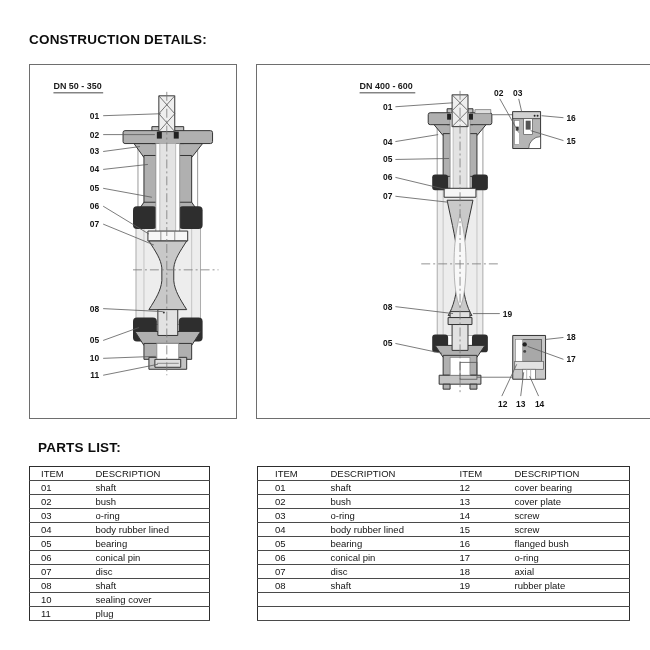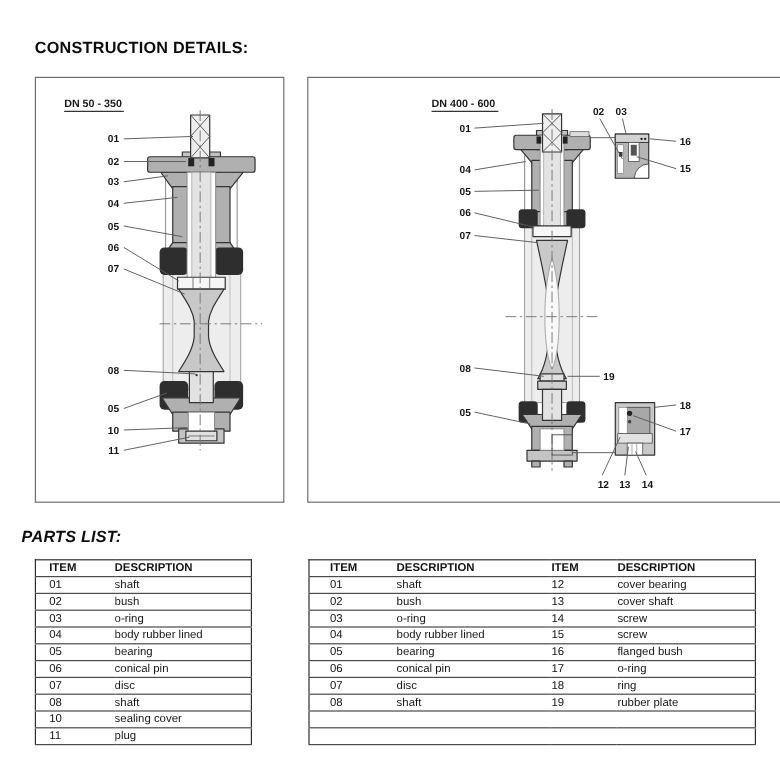--- a/index.html
+++ b/index.html
@@ -11,21 +11,21 @@
     color: #111;
   }
   .main-title {
     position: absolute;
     font-size: 13.5px;
     font-weight: bold;
     letter-spacing: 0.2px;
     color: #0d0d0d;
   }
   #construction-title { left: 29px; top: 32px; }
-  #parts-title { left: 18px; top: 440px; font-style: italic; }
+  #parts-title { left: 38px; top: 440px; }
   .diagram-box {
     position: absolute;
     border: 1px solid #6e6e6e;
     background: #fff;
   }
   #box-left  { left: 29px;  top: 64px; width: 208px; height: 355px; }
   #box-right { left: 256px; top: 64px; width: 421px; height: 355px; }
   .diagram-box svg { display: block; width: 100%; height: 100%; }
 
   svg text.callout {
@@ -58,21 +58,21 @@
   tr { border-bottom: 1px solid #4a4a4a; }
   th, td {
     height: 14px;
     line-height: 13px;
     text-align: left;
     font-weight: normal;
     padding: 0;
     white-space: nowrap;
     overflow: hidden;
   }
-  th { font-weight: bold; }
+  th { font-weight: normal; }
   #parts-table-left th:nth-child(1),  #parts-table-left td:nth-child(1)  { width: 66px;  padding-left: 11px; }
   #parts-table-left th:nth-child(2),  #parts-table-left td:nth-child(2)  { padding-left: 0; }
   #parts-table-right th:nth-child(1), #parts-table-right td:nth-child(1) { width: 72px;  padding-left: 17px; }
   #parts-table-right th:nth-child(2), #parts-table-right td:nth-child(2) { width: 129px; padding-left: 1px; }
   #parts-table-right th:nth-child(3), #parts-table-right td:nth-child(3) { width: 55px;  padding-left: 1px; }
   #parts-table-right th:nth-child(4), #parts-table-right td:nth-child(4) { padding-left: 1px; }
 </style>
 </head>
 <body>
 
@@ -337,21 +337,21 @@
       <tr>
         <td>01</td>
         <td>shaft</td>
         <td>12</td>
         <td>cover bearing</td>
       </tr>
       <tr>
         <td>02</td>
         <td>bush</td>
         <td>13</td>
-        <td>cover shaft</td>
+        <td>cover plate</td>
       </tr>
       <tr>
         <td>03</td>
         <td>o-ring</td>
         <td>14</td>
         <td>screw</td>
       </tr>
       <tr>
         <td>04</td>
         <td>body rubber lined</td>
@@ -367,21 +367,21 @@
       <tr>
         <td>06</td>
         <td>conical pin</td>
         <td>17</td>
         <td>o-ring</td>
       </tr>
       <tr>
         <td>07</td>
         <td>disc</td>
         <td>18</td>
-        <td>ring</td>
+        <td>axial</td>
       </tr>
       <tr>
         <td>08</td>
         <td>shaft</td>
         <td>19</td>
         <td>rubber plate</td>
       </tr>
       <tr>
         <td></td>
         <td></td>

